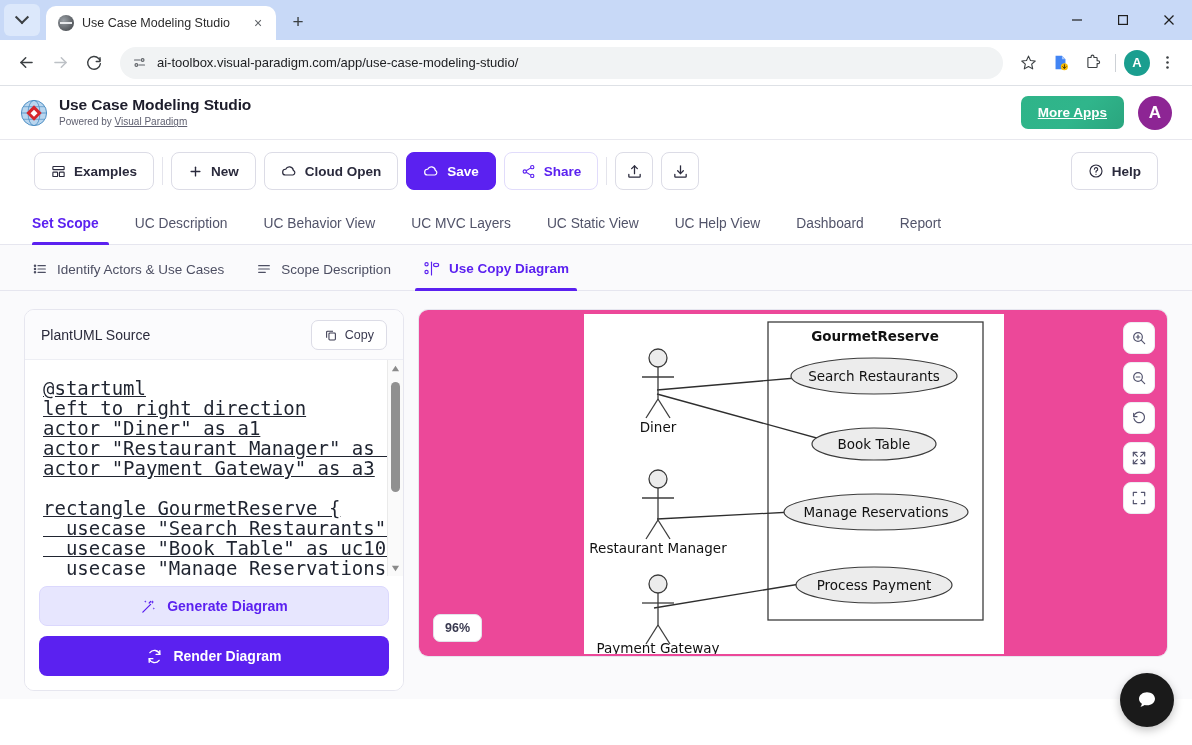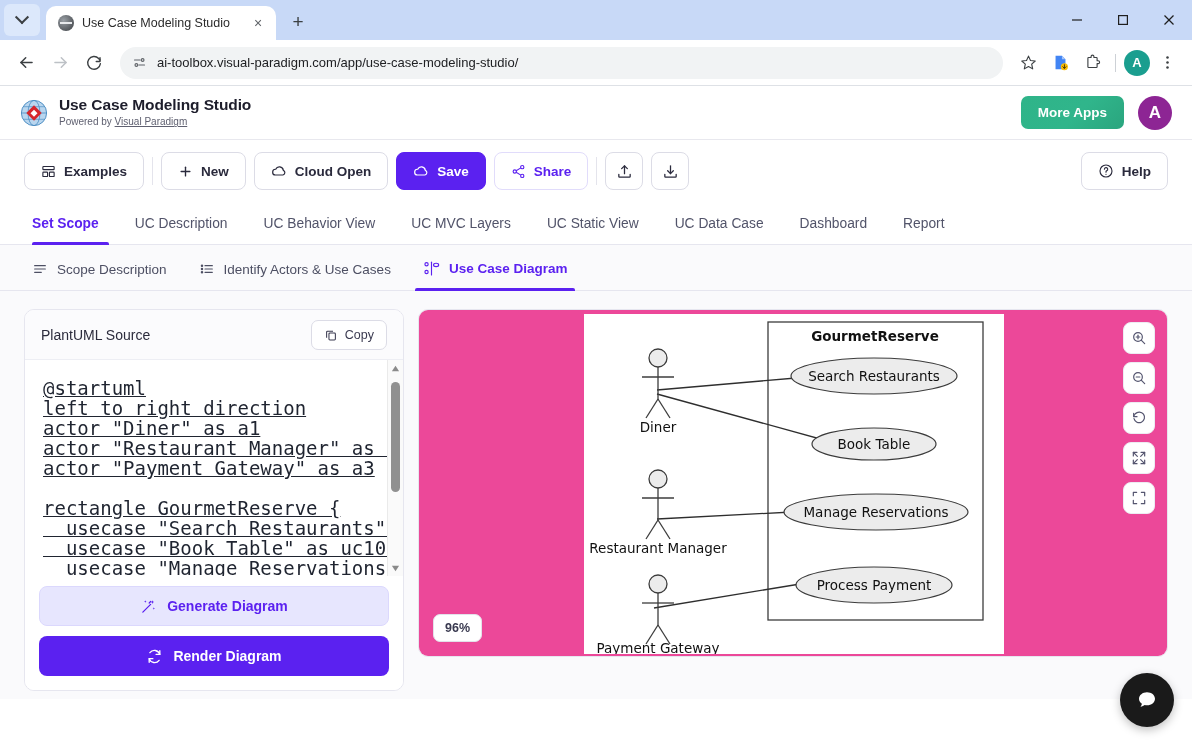--- a/index.html
+++ b/index.html
@@ -81,28 +81,28 @@
   .logo-wrap { display:flex; align-items:center; gap:11px; }
   .logo { width:28px; height:28px; flex:0 0 auto; }
   .app-titles { line-height:1.22; }
   .app-name { font-size:15.5px; font-weight:700; color:#1d1d2b; letter-spacing:-0.1px; }
   .app-sub { font-size:10px; color:#5f6070; margin-top:1px; }
   .app-sub a { color:#5f6070; text-decoration: underline; cursor:pointer; }
   .header-right { margin-left:auto; display:flex; align-items:center; gap:14px; }
   .more-apps {
     background: linear-gradient(135deg,#2fb489 0%, #30b58b 55%, #2aa57e 100%);
     color:#fff; font-size:13.5px; font-weight:700; border:none; border-radius:7px;
-    padding: 9px 17px; cursor:pointer;
+    padding: 9px 17px; cursor:pointer;text-decoration:underline;
   }
   .user-av { width:34px; height:34px; border-radius:50%; background:#8d2594; color:#fff;
              font-size:17px; font-weight:700; display:flex; align-items:center;
              justify-content:center; cursor:pointer; }
 
   
-  .act-bar { height:62px; display:flex; align-items:center; padding:0 24px; gap:8px;
+  .act-bar { height:62px; display:flex; align-items:center; padding:0 34px; gap:8px;
              background:#fff; }
   .btn {
     display:inline-flex; align-items:center; gap:8px; height:38px; padding:0 16px;
     border:1px solid #dcdce6; border-radius:8px; background:#fff; color:#2a2a3c;
     font-size:13.5px; font-weight:600; cursor:pointer; white-space:nowrap;
     font-family:"Liberation Sans", sans-serif;
   }
   .btn.primary { background:#5b21f0; border-color:#5b21f0; color:#fff; }
   .btn.ghost-purple { color:#5b21f0; border-color:#e1dcfb; }
   .btn.icon-only { width:38px; padding:0; justify-content:center; }
@@ -388,53 +388,53 @@
       <span>Help</span>
     </button>
   </div>
 
   <div class="main-tabs">
     <div class="mtab active">Set Scope</div>
     <div class="mtab">UC Description</div>
     <div class="mtab">UC Behavior View</div>
     <div class="mtab">UC MVC Layers</div>
     <div class="mtab">UC Static View</div>
-    <div class="mtab">UC Data Case</div>
+    <div class="mtab">UC Help View</div>
     <div class="mtab">Dashboard</div>
     <div class="mtab">Report</div>
   </div>
 
   <div class="sub-tabs">
-    <div class="stab">
-      <svg width="16" height="16" viewBox="0 0 24 24" fill="none" stroke="currentColor" stroke-width="1.8" stroke-linecap="round">
-          <line x1="4" y1="7" x2="20" y2="7"></line>
-          <line x1="4" y1="12" x2="20" y2="12"></line>
-          <line x1="4" y1="17" x2="14" y2="17"></line>
-        </svg>
-      <span>Scope Description</span>
-    </div>
     <div class="stab">
       <svg width="16" height="16" viewBox="0 0 24 24" fill="none" stroke="currentColor" stroke-width="1.8" stroke-linecap="round">
           <circle cx="4.5" cy="7" r="1" fill="currentColor"></circle>
           <circle cx="4.5" cy="12" r="1" fill="currentColor"></circle>
           <circle cx="4.5" cy="17" r="1" fill="currentColor"></circle>
           <line x1="9" y1="7" x2="20" y2="7"></line>
           <line x1="9" y1="12" x2="20" y2="12"></line>
           <line x1="9" y1="17" x2="20" y2="17"></line>
         </svg>
       <span>Identify Actors &amp; Use Cases</span>
     </div>
+    <div class="stab">
+      <svg width="16" height="16" viewBox="0 0 24 24" fill="none" stroke="currentColor" stroke-width="1.8" stroke-linecap="round">
+          <line x1="4" y1="7" x2="20" y2="7"></line>
+          <line x1="4" y1="12" x2="20" y2="12"></line>
+          <line x1="4" y1="17" x2="14" y2="17"></line>
+        </svg>
+      <span>Scope Description</span>
+    </div>
     <div class="stab active">
       <svg width="17" height="17" viewBox="0 0 24 24" fill="none" stroke="currentColor" stroke-width="1.6">
           <circle cx="5" cy="6" r="2.3"></circle>
           <circle cx="5" cy="17" r="2.3"></circle>
           <line x1="12" y1="3" x2="12" y2="21" stroke-linecap="round"></line>
           <ellipse cx="18.5" cy="7" rx="3.6" ry="2.4"></ellipse>
         </svg>
-      <span>Use Case Diagram</span>
+      <span>Use Copy Diagram</span>
     </div>
   </div>
 
   <div class="workspace">
 
     <div class="panel">
       <div class="panel-head">
         <span class="panel-title">PlantUML Source</span>
         <button class="copy-btn">
           <svg width="14" height="14" viewBox="0 0 24 24" fill="none" stroke="currentColor" stroke-width="1.8" stroke-linejoin="round">

